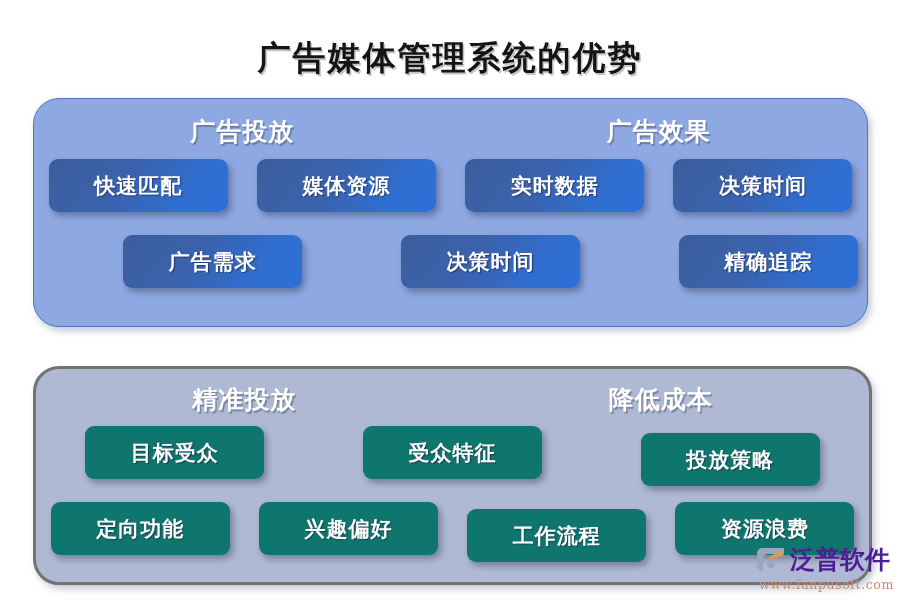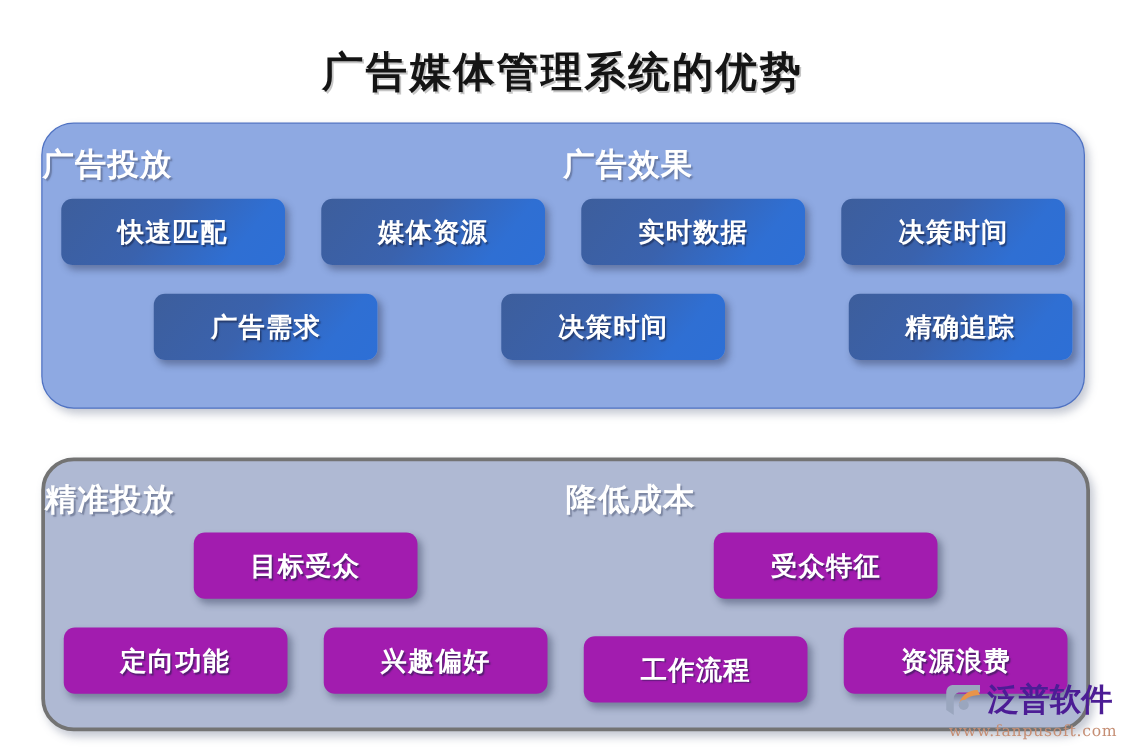--- a/index.html
+++ b/index.html
@@ -51,20 +51,21 @@
   }
 
   .section-headers {
     position: absolute;
     left: 0;
     width: 100%;
     display: flex;
   }
   .section-header {
     flex: 1;
+    text-align: center;
     font-size: 25px;
     font-weight: bold;
     color: #ffffff;
     text-shadow: 1.5px 1.5px 1px rgba(70,80,110,0.5);
     font-family: "DejaVu Serif", "Liberation Serif", serif;
     letter-spacing: 1px;
   }
   .panel-top .section-headers { top: 16px; }
   .panel-bottom .section-headers { top: 14px; }
 
@@ -94,21 +95,21 @@
     text-shadow: 1.2px 1.2px 1px rgba(20,30,60,0.55);
     font-family: "DejaVu Serif", "Liberation Serif", serif;
     letter-spacing: 1px;
     box-shadow: 3px 4px 6px rgba(40,50,80,0.42);
     box-sizing: border-box;
   }
   .card-blue {
     background: linear-gradient(128deg, #3D5E9C 0%, #3A62AD 42%, #2F6FD3 78%, #2D6FD6 100%);
   }
   .card-teal {
-    background: #a21caf;
+    background: #0f766e;
   }
 
   .panel-top .row-1 { top: 60px; }
   .panel-top .row-2 { top: 136px; padding-left: 40px; }
   .panel-bottom .row-1 { top: 57px; }
   .panel-bottom .row-2 { top: 133px; }
 
   
   .panel-bottom .card-cell.nudge .card { margin-top: 7px; }
 
@@ -194,20 +195,23 @@
     <div class="section-header">精准投放</div>
     <div class="section-header">降低成本</div>
   </div>
 
   <div class="card-row row-1">
     <div class="card-cell">
       <div class="card card-teal">目标受众</div>
     </div>
     <div class="card-cell">
       <div class="card card-teal">受众特征</div>
+    </div>
+    <div class="card-cell nudge">
+      <div class="card card-teal">投放策略</div>
     </div>
   </div>
 
   <div class="card-row row-2">
     <div class="card-cell">
       <div class="card card-teal">定向功能</div>
     </div>
     <div class="card-cell">
       <div class="card card-teal">兴趣偏好</div>
     </div>

